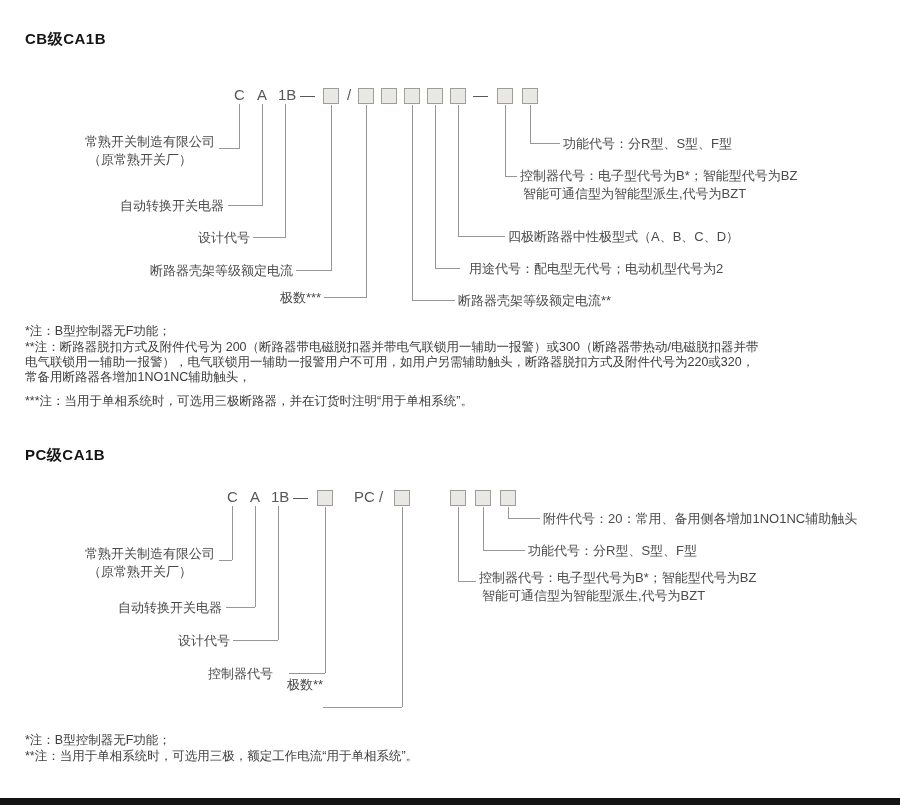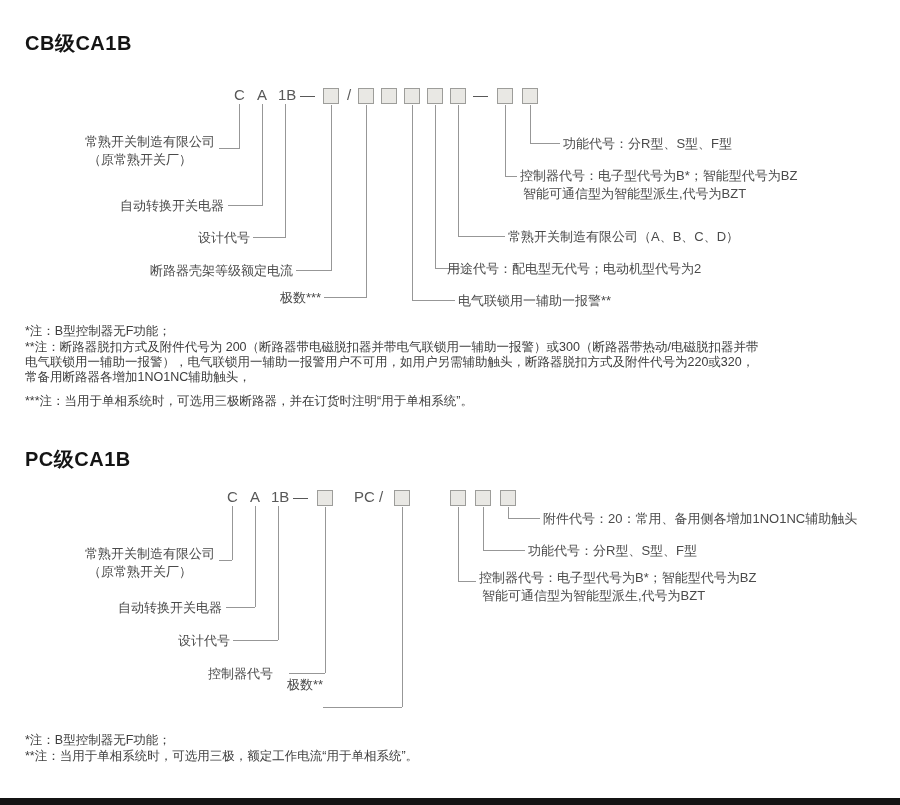--- a/index.html
+++ b/index.html
@@ -1,21 +1,21 @@
 <!DOCTYPE html>
 <html><head>
 <meta charset="utf-8">
 <style>
   * { margin:0; padding:0; box-sizing:border-box; }
   html,body { background:#ffffff; }
   .page {
     position:relative; width:900px; height:805px; background:#ffffff;
     font-family:"Liberation Sans","DejaVu Sans",sans-serif; overflow:hidden;
   }
-  .sec-title { position:absolute; font-size:20px; font-weight:bold; color:#141414; letter-spacing:.5px; white-space:nowrap; }
+  .sec-title { position:absolute; font-size:15px; font-weight:bold; color:#141414; letter-spacing:.5px; white-space:nowrap; }
   .codechar { position:absolute; font-size:15px; color:#585858; height:18px; line-height:18px; white-space:nowrap; }
   .box { position:absolute; width:16px; height:16px; background:#e9e8e4; border:1px solid #9d9d9a; }
   .vline { position:absolute; width:1px; background:#979797; }
   .hline { position:absolute; height:1px; background:#979797; }
   .lbl { position:absolute; font-size:13px; color:#4a4a4a; white-space:nowrap; line-height:15px; }
   .note { position:absolute; font-size:12.5px; color:#3c3c3c; white-space:nowrap; line-height:15px; }
   .bottom-bar { position:absolute; left:0; width:900px; height:7px; background:#141414; }
 </style>
 </head>
 <body>
@@ -61,23 +61,23 @@
     <div class="hline" style="left:458px;top:236px;width:47px"></div>
     <div class="hline" style="left:505px;top:176px;width:12px"></div>
     <div class="hline" style="left:530px;top:143px;width:30px"></div>
 
     <div class="lbl" style="left:85px;top:134px">常熟开关制造有限公司</div>
     <div class="lbl" style="left:88px;top:152px">（原常熟开关厂）</div>
     <div class="lbl" style="left:120px;top:198px">自动转换开关电器</div>
     <div class="lbl" style="left:198px;top:230px">设计代号</div>
     <div class="lbl" style="left:150px;top:263px">断路器壳架等级额定电流</div>
     <div class="lbl" style="left:280px;top:290px">极数***</div>
-    <div class="lbl" style="left:458px;top:293px">电气联锁用一辅助一报警**</div>
-    <div class="lbl" style="left:447px;top:261px">用途代号：配电型无代号；电动机型代号为2</div>
-    <div class="lbl" style="left:508px;top:229px">常熟开关制造有限公司（A、B、C、D）</div>
+    <div class="lbl" style="left:458px;top:293px">断路器壳架等级额定电流**</div>
+    <div class="lbl" style="left:469px;top:261px">用途代号：配电型无代号；电动机型代号为2</div>
+    <div class="lbl" style="left:508px;top:229px">四极断路器中性极型式（A、B、C、D）</div>
     <div class="lbl" style="left:520px;top:168px">控制器代号：电子型代号为B*；智能型代号为BZ</div>
     <div class="lbl" style="left:523px;top:186px">智能可通信型为智能型派生,代号为BZT</div>
     <div class="lbl" style="left:563px;top:136px">功能代号：分R型、S型、F型</div>
 
     <div class="note" style="left:25px;top:324px">*注：B型控制器无F功能；</div>
     <div class="note" style="left:25px;top:340px">**注：断路器脱扣方式及附件代号为 200（断路器带电磁脱扣器并带电气联锁用一辅助一报警）或300（断路器带热动/电磁脱扣器并带</div>
     <div class="note" style="left:25px;top:355px">电气联锁用一辅助一报警），电气联锁用一辅助一报警用户不可用，如用户另需辅助触头，断路器脱扣方式及附件代号为220或320，</div>
     <div class="note" style="left:25px;top:370px">常备用断路器各增加1NO1NC辅助触头，</div>
     <div class="note" style="left:25px;top:394px">***注：当用于单相系统时，可选用三极断路器，并在订货时注明“用于单相系统”。</div>
   </div>

